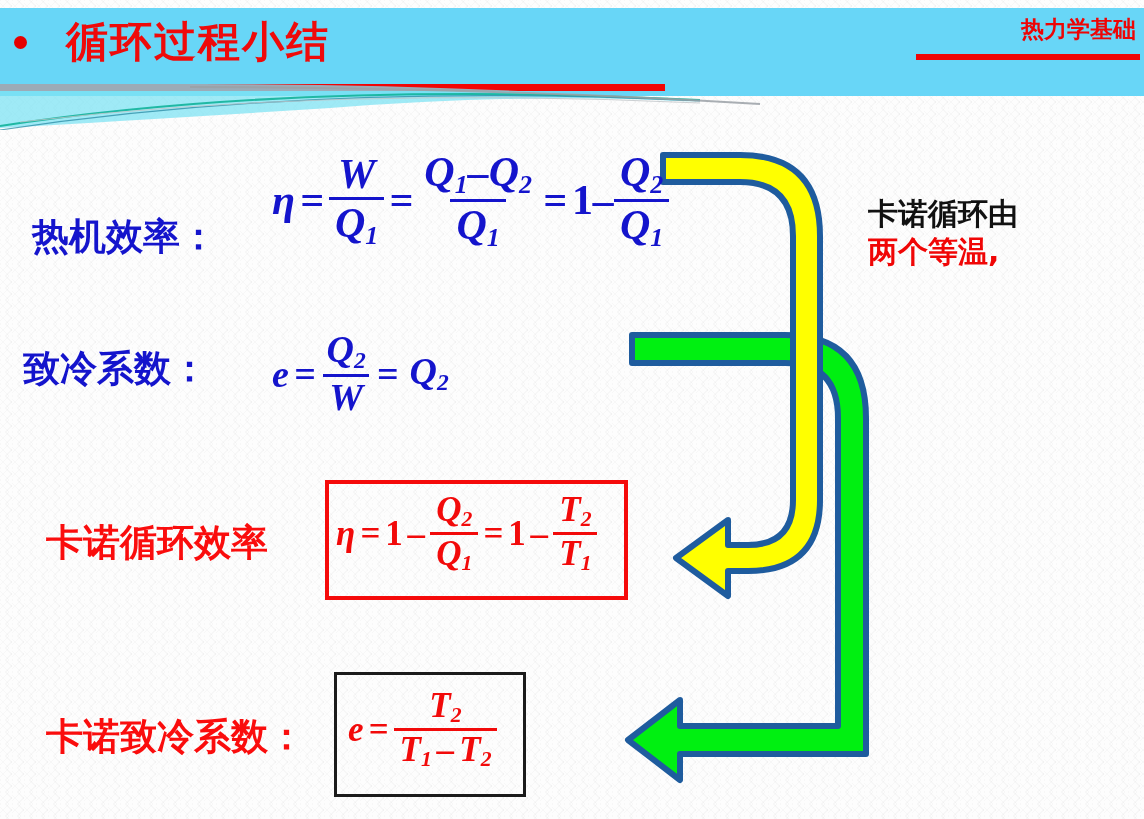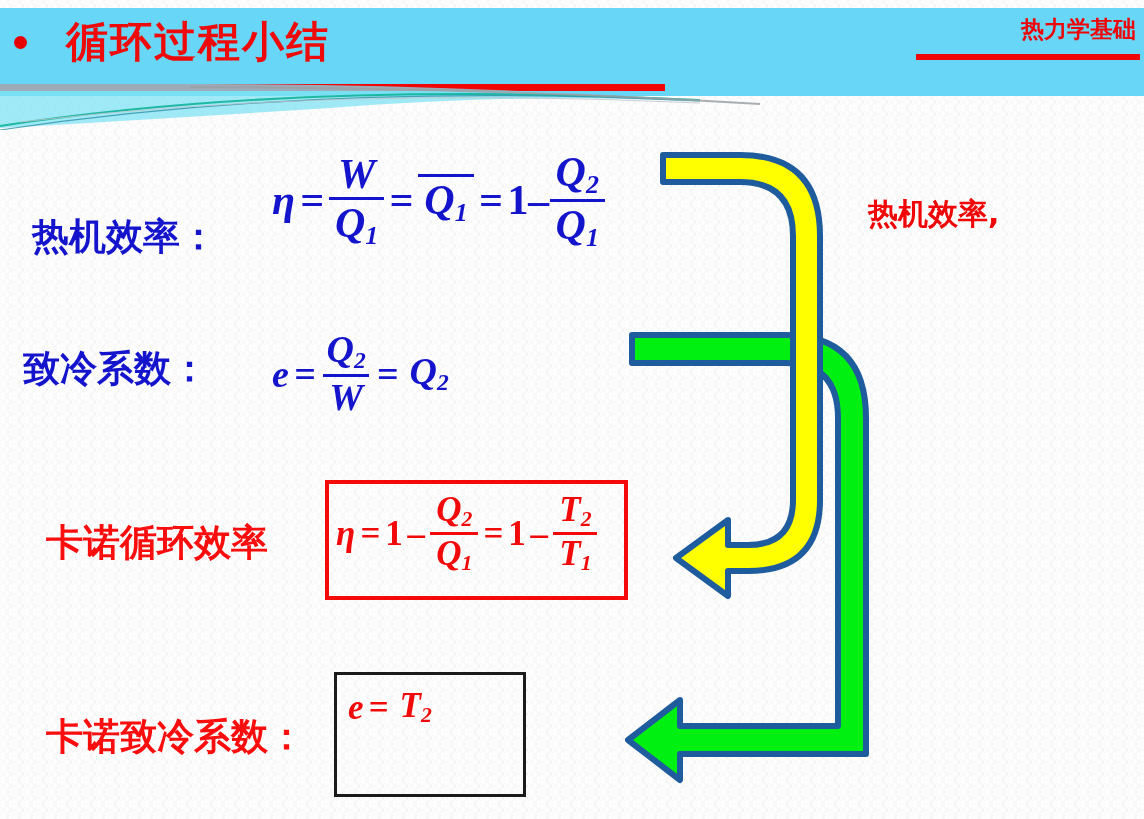--- a/index.html
+++ b/index.html
@@ -162,20 +162,21 @@
 
 <div class="math blue" style="left:272px;top:150px;font-size:42px;">
   <span>η</span>
   <span class="op">=</span>
   <span class="frac">
     <span class="num">W</span>
     <span class="den"><span>Q</span><sub>1</sub></span>
   </span>
   <span class="op">=</span>
   <span class="frac">
+    <span class="num"><span>Q</span><sub>1</sub><span>–</span><span>Q</span><sub>2</sub></span>
     <span class="den"><span>Q</span><sub>1</sub></span>
   </span>
   <span class="op">=</span>
   <span class="upright">1</span>
   <span>–</span>
   <span class="frac">
     <span class="num"><span>Q</span><sub>2</sub></span>
     <span class="den"><span>Q</span><sub>1</sub></span>
   </span>
 </div>
@@ -219,18 +220,20 @@
 
 <div class="cn-label red-label" style="left:26px;top:712px;">卡诺致冷系数：</div>
 
 <div id="box-carnot-cop"></div>
 
 <div class="math red" style="left:348px;top:688px;font-size:35px;">
   <span>e</span>
   <span class="op">=</span>
   <span class="frac">
     <span class="num"><span>T</span><sub>2</sub></span>
+    <span class="den"><span>T</span><sub>1</sub><span class="op">–</span><span>T</span><sub>2</sub></span>
   </span>
 </div>
 
 <div id="note">
-  <div class="red">热机效率,</div>
+  <div>卡诺循环由</div>
+  <div class="red">两个等温,</div>
 </div>
 
 </body></html>

